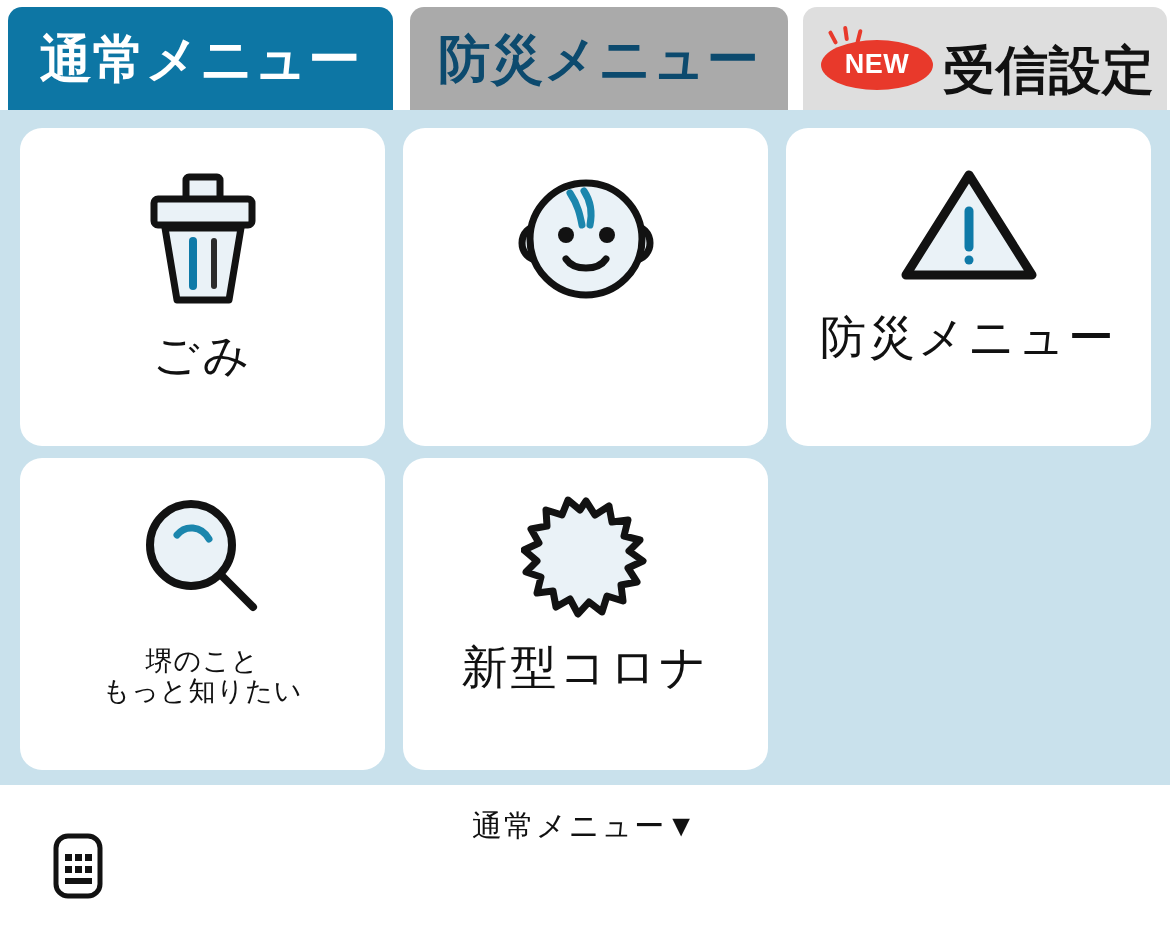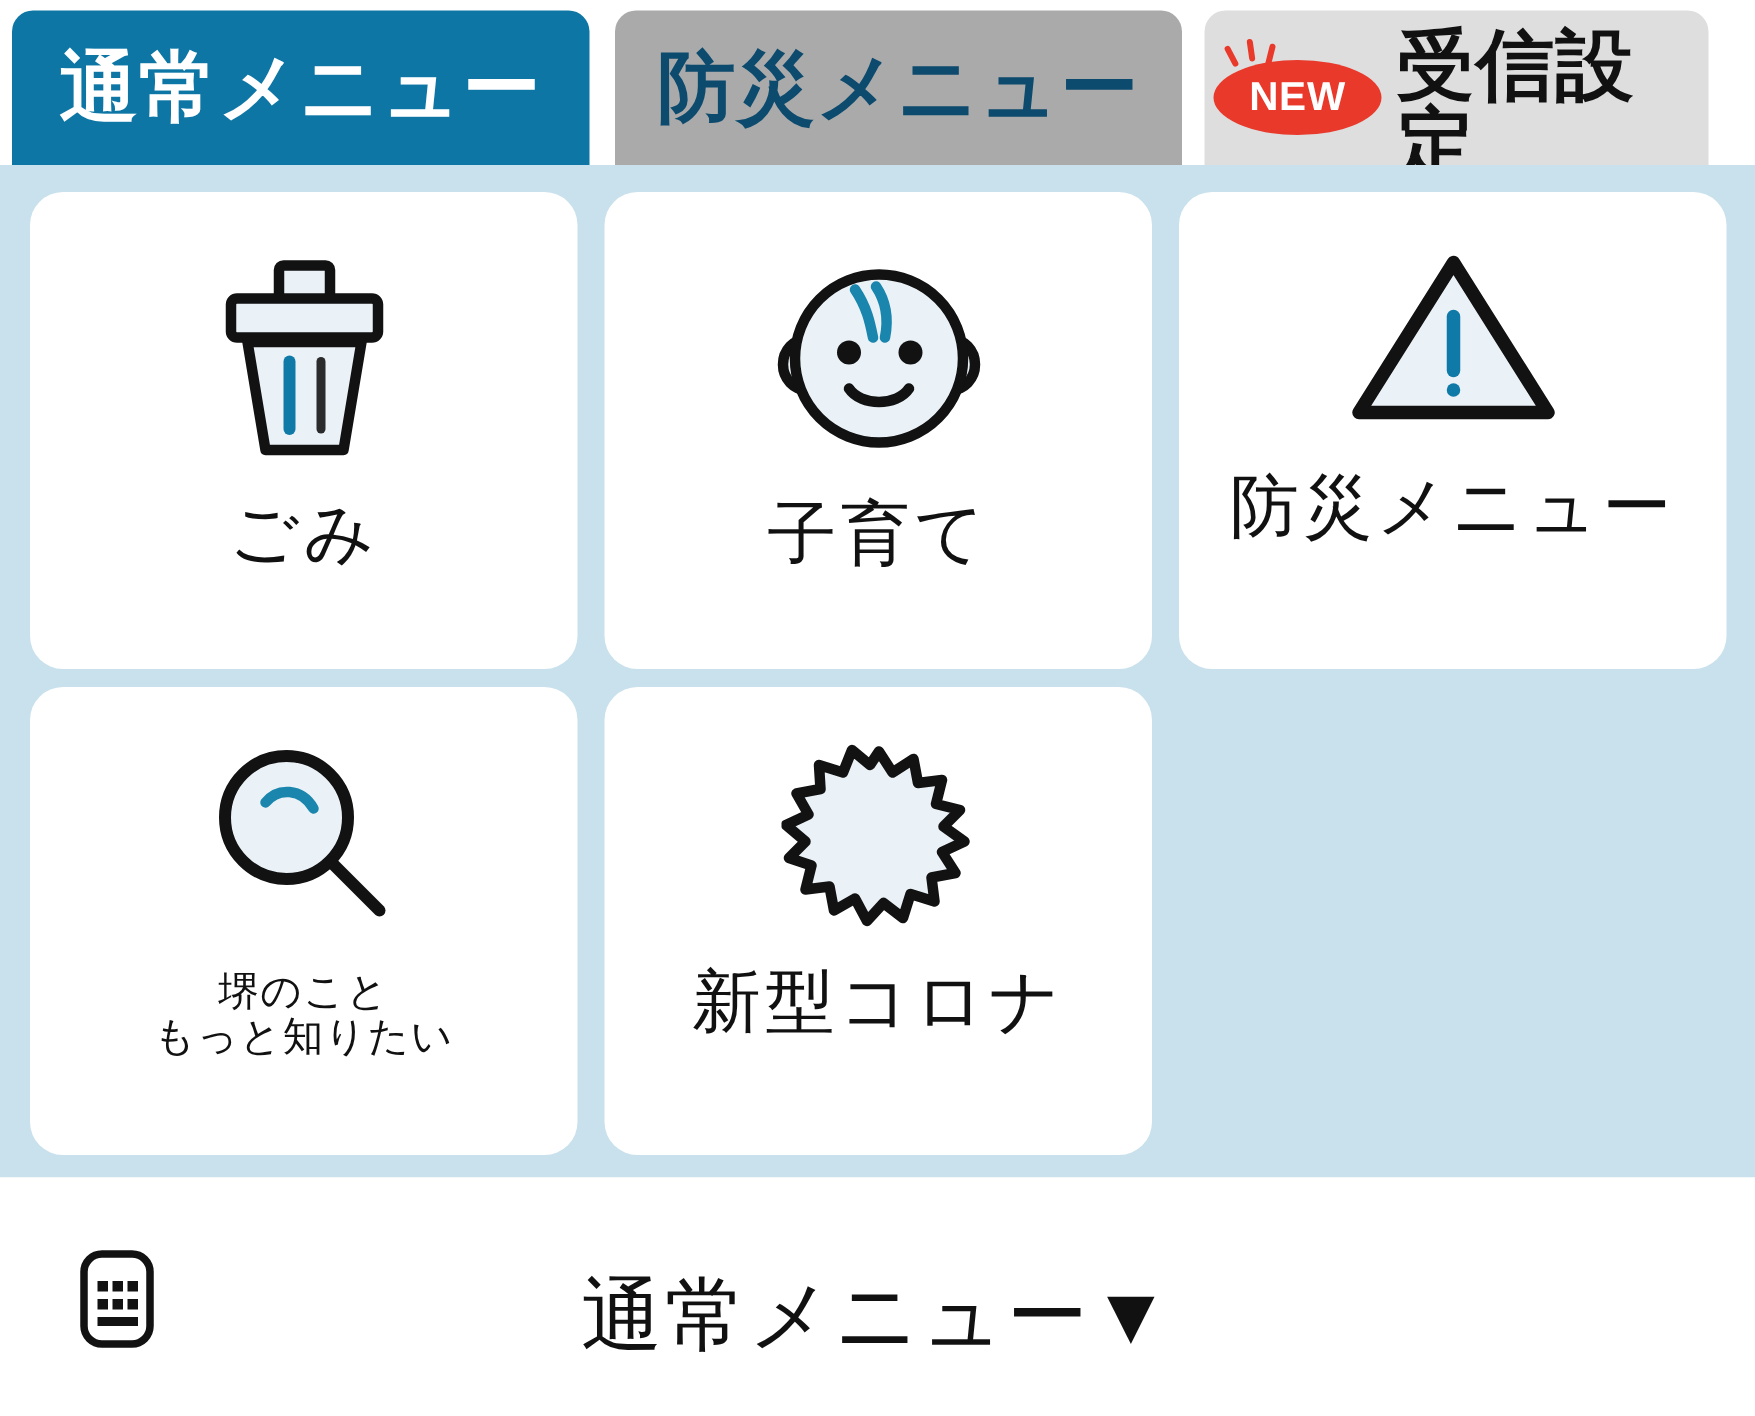--- a/index.html
+++ b/index.html
@@ -44,21 +44,21 @@
     width: 385px;
     margin-left: 8px;
     background: #0d76a4;
   }
   .tab-2 {
     width: 378px;
     margin-left: 17px;
     background: #aaaaaa;
   }
   .tab-3 {
-    width: 336px;
+    width: 364px;
     margin-left: 15px;
     background: #dedede;
     padding-left: 6px;
   }
   .tab-label {
     font-size: 52px;
     font-weight: 700;
     letter-spacing: 1px;
     line-height: 1;
   }
@@ -171,24 +171,24 @@
     position: absolute;
     left: 44px;
     top: 832px;
     width: 68px;
     height: 68px;
     cursor: pointer;
   }
   .menu-toggle {
     position: absolute;
     left: 0;
-    top: 843px;
+    top: 792px;
     width: 1170px;
     text-align: center;
-    font-size: 54px;
+    font-size: 30px;
     color: #111111;
     letter-spacing: 2px;
     line-height: 68px;
     cursor: pointer;
     user-select: none;
   }
 </style>
 </head>
 <body>
 
@@ -240,21 +240,20 @@
             <ellipse cx="32" cy="72" rx="16" ry="17" fill="#eaf2f7" stroke="#121212" stroke-width="7"></ellipse>
             <ellipse cx="128" cy="72" rx="16" ry="17" fill="#eaf2f7" stroke="#121212" stroke-width="7"></ellipse>
             <circle cx="80" cy="68" r="56" fill="#eaf2f7" stroke="#121212" stroke-width="7"></circle>
             <path d="M64 22 C72 34 74 44 76 54" stroke="#1b86ad" stroke-width="7" stroke-linecap="round" fill="none"></path>
             <path d="M78 20 C86 32 86 44 84 54" stroke="#1b86ad" stroke-width="7" stroke-linecap="round" fill="none"></path>
             <circle cx="60" cy="64" r="8" fill="#121212"></circle>
             <circle cx="101" cy="64" r="8" fill="#121212"></circle>
             <path d="M60 88 C68 100 92 100 100 88" stroke="#121212" stroke-width="7" stroke-linecap="round" fill="none"></path>
           </svg>
         </div>
-        <div class="tile-label">子育て</div>
       </div>
 
 
       <div class="tile tile-r2">
         <div class="tile-icon">
           <svg width="150" height="130" viewBox="0 0 150 130" fill="none">
             <path d="M75 12 L138 112 H12 Z" fill="#eaf2f7" stroke="#121212" stroke-width="9" stroke-linejoin="round"></path>
             <line x1="75" y1="48" x2="75" y2="84" stroke="#0f7aa8" stroke-width="9" stroke-linecap="round"></line>
             <circle cx="75" cy="97" r="4.5" fill="#0f7aa8"></circle>
           </svg>

